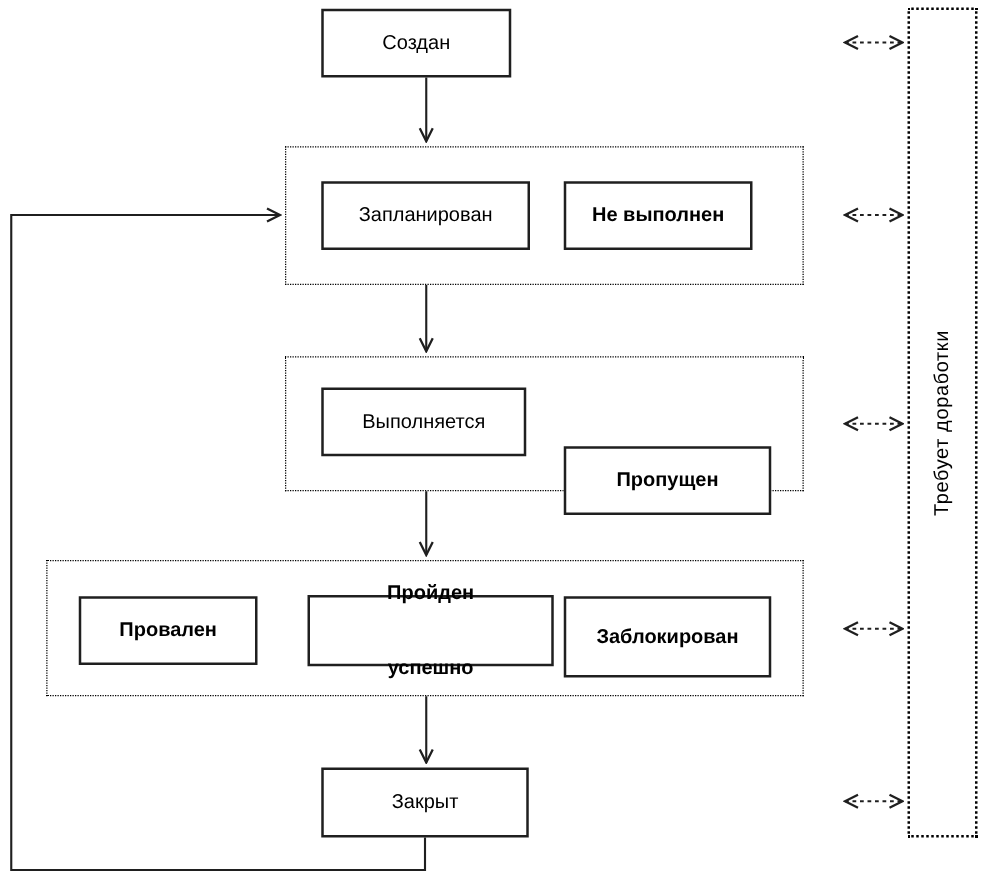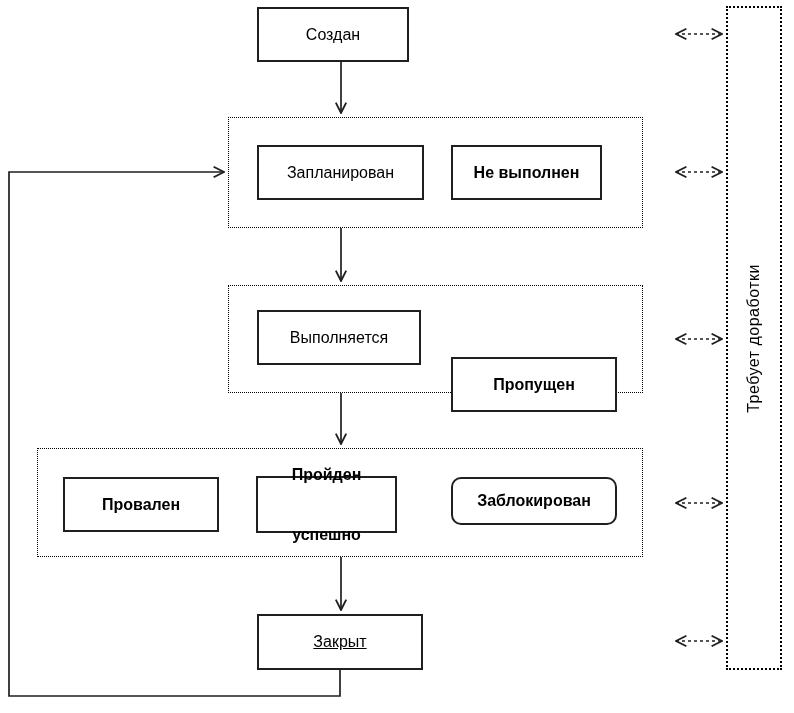--- a/index.html
+++ b/index.html
@@ -55,24 +55,24 @@
   }
   
   .pos-created      { left: 257px; top: 7px;   width: 152px; height: 55px; }
   .pos-group1       { left: 228px; top: 117px; width: 415px; height: 111px; }
   .pos-planned      { left: 257px; top: 145px; width: 167px; height: 55px; align-items: center; }
   .pos-not-executed { left: 451px; top: 145px; width: 151px; height: 55px; }
   .pos-group2       { left: 228px; top: 285px; width: 415px; height: 108px; }
   .pos-in-progress  { left: 257px; top: 310px; width: 164px; height: 55px; }
   .pos-skipped      { left: 451px; top: 310px; width: 166px; height: 55px; margin-top: 47px; }
   .pos-group3       { left: 37px;  top: 448px; width: 606px; height: 109px; }
-  .pos-failed       { left: 63px;  top: 477px; width: 156px; height: 55px; justify-content: center; }
-  .pos-passed       { left: 256px; top: 476px; width: 141px; height: 57px; gap: 40px; }
-  .pos-blocked      { left: 451px; top: 477px; width: 166px; height: 48px; border-radius: 10px; }
-  .pos-closed       { left: 257px; top: 614px; width: 166px; height: 56px; text-decoration: underline; }
+  .pos-failed       { left: 63px;  top: 477px; width: 143px; height: 55px; justify-content: center; }
+  .pos-passed       { left: 246px; top: 476px; width: 197px; height: 57px; gap: 40px; }
+  .pos-blocked      { left: 451px; top: 477px; width: 166px; height: 65px; }
+  .pos-closed       { left: 257px; top: 614px; width: 166px; height: 56px; }
   .pos-side-panel   { left: 726px; top: 6px;   width: 56px;  height: 664px; }
 </style>
 </head>
 <body>
 
 <div class="canvas">
 
   <div class="group pos-group1"></div>
   <div class="group pos-group2"></div>
   <div class="group pos-group3"></div>

